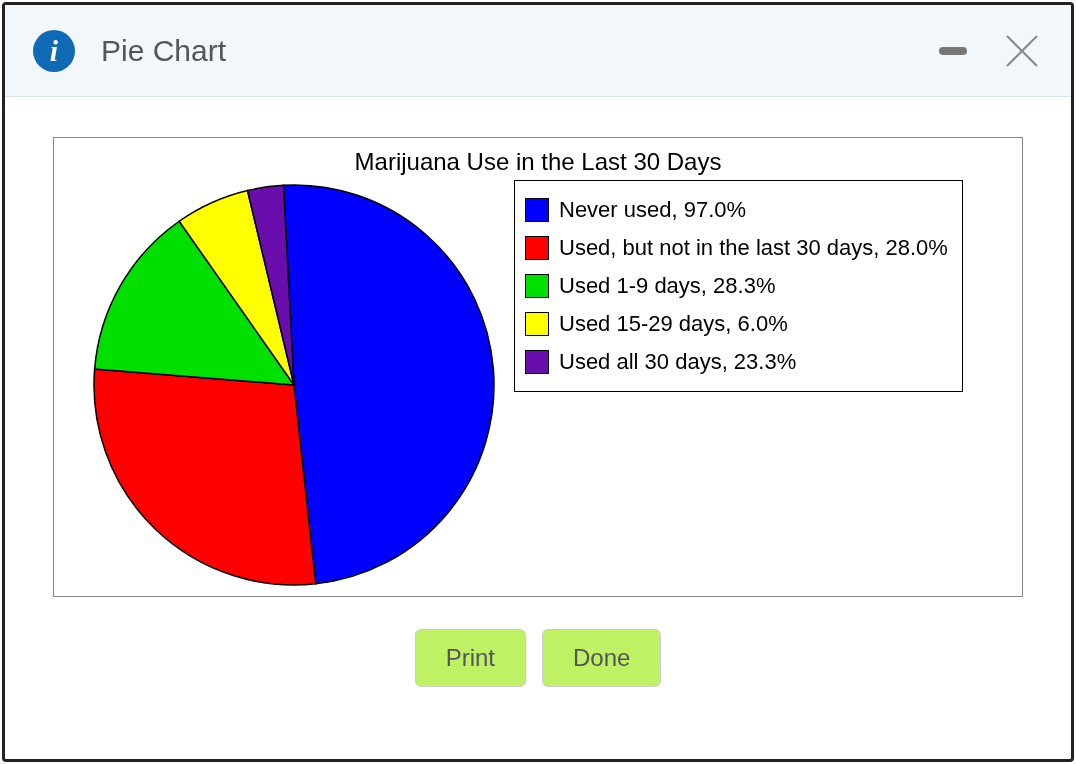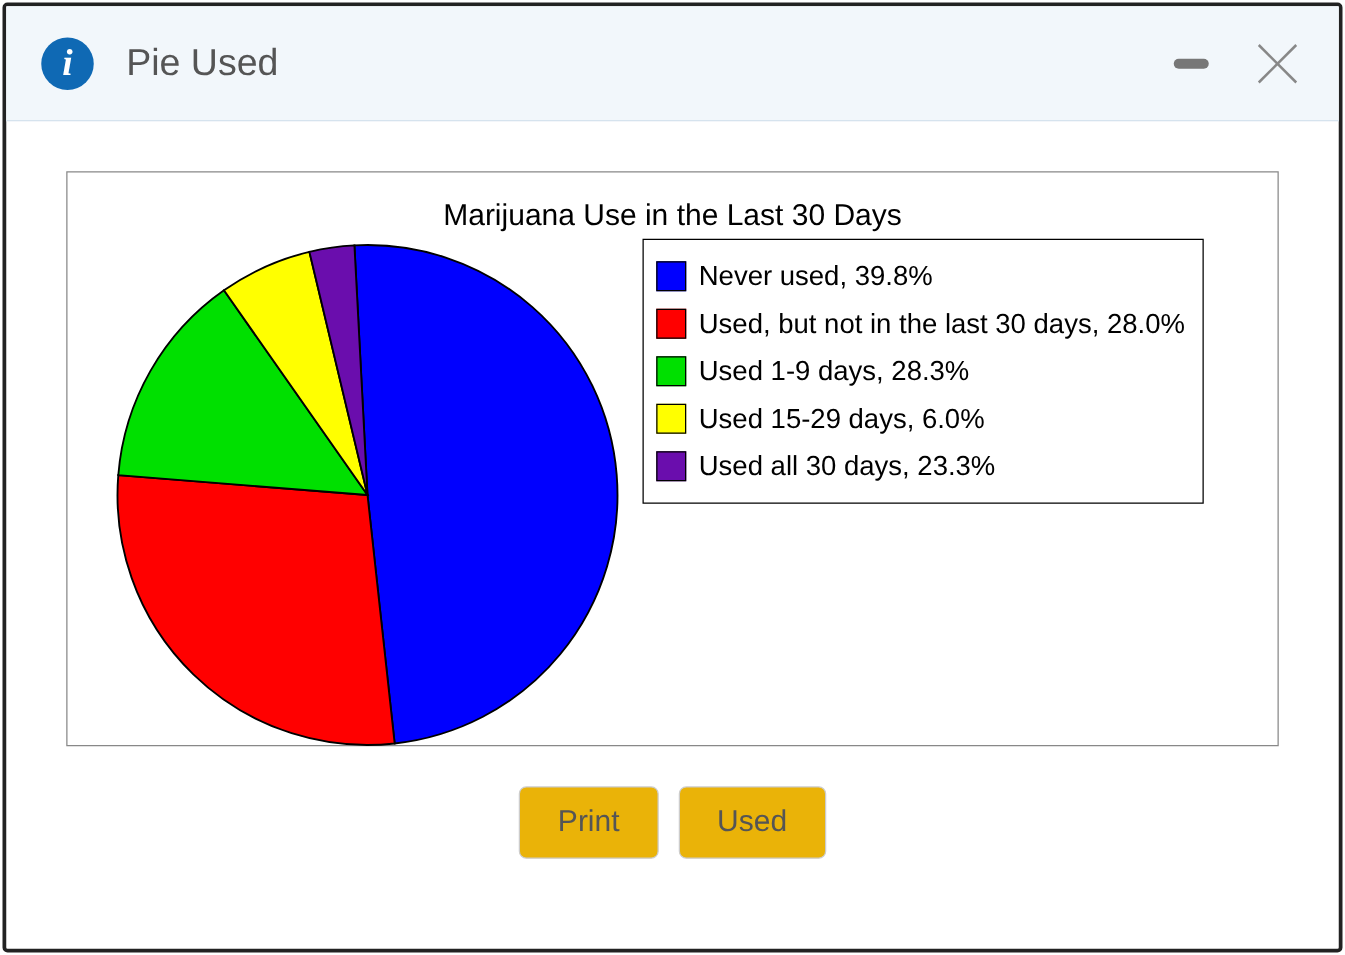--- a/index.html
+++ b/index.html
@@ -75,21 +75,21 @@
     }
     .content {
       flex: 1;
       padding: 40px 48px 20px 48px;
       display: flex;
       flex-direction: column;
     }
     .chart-frame {
       border: 1px solid #888;
       height: 460px;
-      padding: 21px 20px 10px 20px;
+      padding: 10px 20px 10px 20px;
       position: relative;
     }
     .chart-title {
       text-align: center;
       font-size: 24px;
       color: #000;
       margin-bottom: 4px;
     }
     .chart-body {
       display: flex;
@@ -127,34 +127,34 @@
     }
     .button-row {
       display: flex;
       justify-content: center;
       gap: 16px;
       padding: 32px 0 16px 0;
     }
     .btn {
       border: 1px solid #ccc;
       border-radius: 6px;
-      background: #eab308;
+      background: #bef264;
       padding: 14px 30px;
       font-size: 24px;
       color: #555;
       cursor: pointer;
     }
   </style>
 </head>
 <body>
 
 <div class="dialog">
   <div class="titlebar">
     <span class="info-icon">i</span>
-    <span class="title-text">Pie Used</span>
+    <span class="title-text">Pie Chart</span>
     <div class="min-btn"></div>
     <div class="close-btn">
       <svg viewBox="0 0 34 34">
         <line x1="2" y1="2" x2="32" y2="32" stroke="#888" stroke-width="2"></line>
         <line x1="32" y1="2" x2="2" y2="32" stroke="#888" stroke-width="2"></line>
       </svg>
     </div>
   </div>
 
   <div class="content">
@@ -166,21 +166,21 @@
               <path d="M 220 205 L 209.53280875141127 5.274093049085224 A 200 200 0 0 1 241.738675526837 403.8150647872009 Z" fill="#0000ff" stroke="#000" stroke-width="1.5"></path>
               <path d="M 220 205 L 241.738675526837 403.8150647872009 A 200 200 0 0 1 20.633075009163065 189.099395618468 Z" fill="#ff0000" stroke="#000" stroke-width="1.5"></path>
               <path d="M 220 205 L 20.633075009163065 189.099395618468 A 200 200 0 0 1 105.17036549252215 41.24971743878103 Z" fill="#00e000" stroke="#000" stroke-width="1.5"></path>
               <path d="M 220 205 L 105.17036549252215 41.24971743878103 A 200 200 0 0 1 173.51460547164325 10.477229879011304 Z" fill="#ffff00" stroke="#000" stroke-width="1.5"></path>
               <path d="M 220 205 L 173.51460547164325 10.477229879011304 A 200 200 0 0 1 209.53280875141132 5.274093049085224 Z" fill="#6a0dad" stroke="#000" stroke-width="1.5"></path>
             </svg>
         </div>
         <div class="legend" id="legend">
             <div class="legend-row">
               <span class="legend-swatch" style="background: rgb(0, 0, 255);"></span>
-              <span>Never used, 39.8%</span>
+              <span>Never used, 97.0%</span>
             </div>
             <div class="legend-row">
               <span class="legend-swatch" style="background: rgb(255, 0, 0);"></span>
               <span>Used, but not in the last 30 days, 28.0%</span>
             </div>
             <div class="legend-row">
               <span class="legend-swatch" style="background: rgb(0, 224, 0);"></span>
               <span>Used 1-9 days, 28.3%</span>
             </div>
             <div class="legend-row">
@@ -190,16 +190,16 @@
             <div class="legend-row">
               <span class="legend-swatch" style="background: rgb(106, 13, 173);"></span>
               <span>Used all 30 days, 23.3%</span>
             </div>
           </div>
       </div>
     </div>
 
     <div class="button-row">
       <button class="btn">Print</button>
-      <button class="btn">Used</button>
+      <button class="btn">Done</button>
     </div>
   </div>
 </div>
 
 </body></html>

